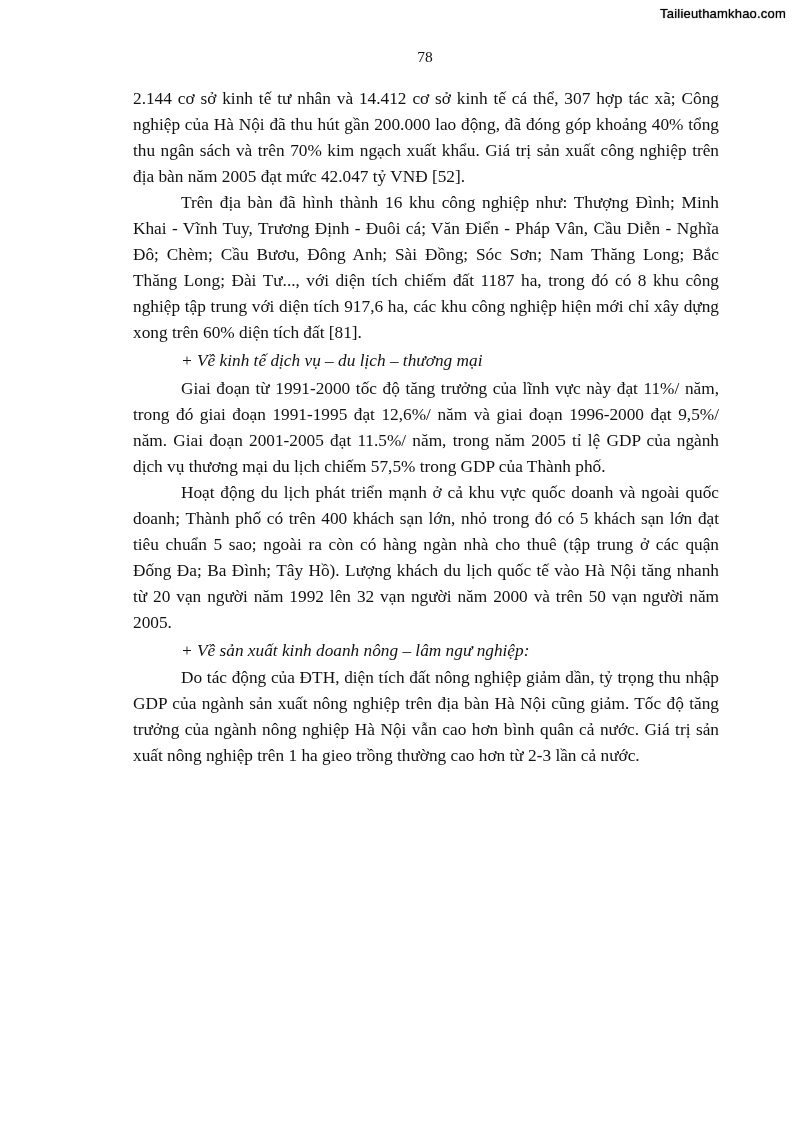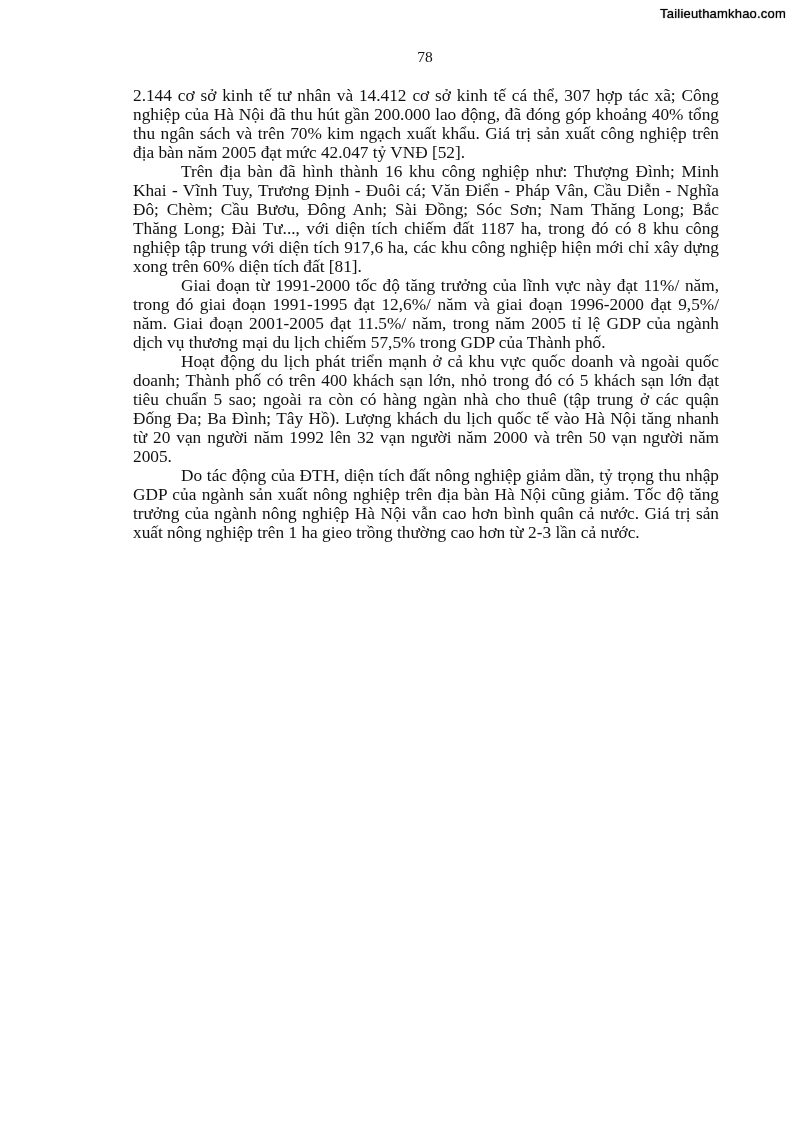--- a/index.html
+++ b/index.html
@@ -2,30 +2,32 @@
 <html><head>
 <meta charset="utf-8">
 <style>
   html, body { margin: 0; padding: 0; background: #ffffff; }
   body { width: 794px; height: 1123px; position: relative; overflow: hidden;
          font-family: "Liberation Serif", "DejaVu Serif", serif; color: #111; }
   .watermark { position: absolute; top: 6px; right: 8px; font-family: "Liberation Sans", "DejaVu Sans", sans-serif;
                font-size: 13px; color: #000000; text-shadow: 0 0 1px #777, 0 0 1px #777; letter-spacing: 0.2px; }
   .page-number { position: absolute; top: 48px; left: 0; width: 850px; text-align: center; font-size: 15.5px; }
   .body-text { position: absolute; top: 86px; left: 133px; width: 586px; }
-  .para { margin: 0; font-size: 17.3px; line-height: 19px; text-align: justify; text-indent: 48px; }
+  .para { margin: 0; font-size: 17.3px; line-height: 26px; text-align: justify; text-indent: 48px; }
   .para.first { text-indent: 0; }
   .heading { margin: 0; font-size: 17.3px; line-height: 29.6px; font-style: italic; padding-left: 48px; }
 </style>
 </head>
 <body>
 
 <div class="watermark">Tailieuthamkhao.com</div>
 
 <div class="page-number">78</div>
 
 <div class="body-text">
   <p class="para first">2.144 cơ sở kinh tế tư nhân và 14.412 cơ sở kinh tế cá thể, 307 hợp tác xã; Công nghiệp của Hà Nội đã thu hút gần 200.000 lao động, đã đóng góp khoảng 40% tổng thu ngân sách và trên 70% kim ngạch xuất khẩu. Giá trị sản xuất công nghiệp trên địa bàn năm 2005 đạt mức 42.047 tỷ VNĐ [52].</p>
   <p class="para">Trên địa bàn đã hình thành 16 khu công nghiệp như: Thượng Đình; Minh Khai - Vĩnh Tuy, Trương Định - Đuôi cá; Văn Điển - Pháp Vân, Cầu Diễn - Nghĩa Đô; Chèm; Cầu Bươu, Đông Anh; Sài Đồng; Sóc Sơn; Nam Thăng Long; Bắc Thăng Long; Đài Tư..., với diện tích chiếm đất 1187 ha, trong đó có 8 khu công nghiệp tập trung với diện tích 917,6 ha, các khu công nghiệp hiện mới chỉ xây dựng xong trên 60% diện tích đất [81].</p>
+  <p class="heading">+ Về kinh tế dịch vụ – du lịch – thương mại</p>
   <p class="para">Giai đoạn từ 1991-2000 tốc độ tăng trưởng của lĩnh vực này đạt 11%/ năm, trong đó giai đoạn 1991-1995 đạt 12,6%/ năm và giai đoạn 1996-2000 đạt 9,5%/ năm. Giai đoạn 2001-2005 đạt 11.5%/ năm, trong năm 2005 tỉ lệ GDP của ngành dịch vụ thương mại du lịch chiếm 57,5% trong GDP của Thành phố.</p>
   <p class="para">Hoạt động du lịch phát triển mạnh ở cả khu vực quốc doanh và ngoài quốc doanh; Thành phố có trên 400 khách sạn lớn, nhỏ trong đó có 5 khách sạn lớn đạt tiêu chuẩn 5 sao; ngoài ra còn có hàng ngàn nhà cho thuê (tập trung ở các quận Đống Đa; Ba Đình; Tây Hồ). Lượng khách du lịch quốc tế vào Hà Nội tăng nhanh từ 20 vạn người năm 1992 lên 32 vạn người năm 2000 và trên 50 vạn người năm 2005.</p>
+  <p class="heading">+ Về sản xuất kinh doanh nông – lâm ngư  nghiệp:</p>
   <p class="para">Do tác động của ĐTH, diện tích đất nông nghiệp giảm dần, tỷ trọng thu nhập GDP của ngành sản xuất nông nghiệp trên địa bàn Hà Nội cũng giảm. Tốc độ tăng trưởng của ngành nông nghiệp Hà Nội vẫn cao hơn bình quân cả nước. Giá trị sản xuất nông nghiệp trên 1 ha gieo trồng thường cao hơn từ 2-3 lần cả nước.</p>
 </div>
 
 </body></html>

